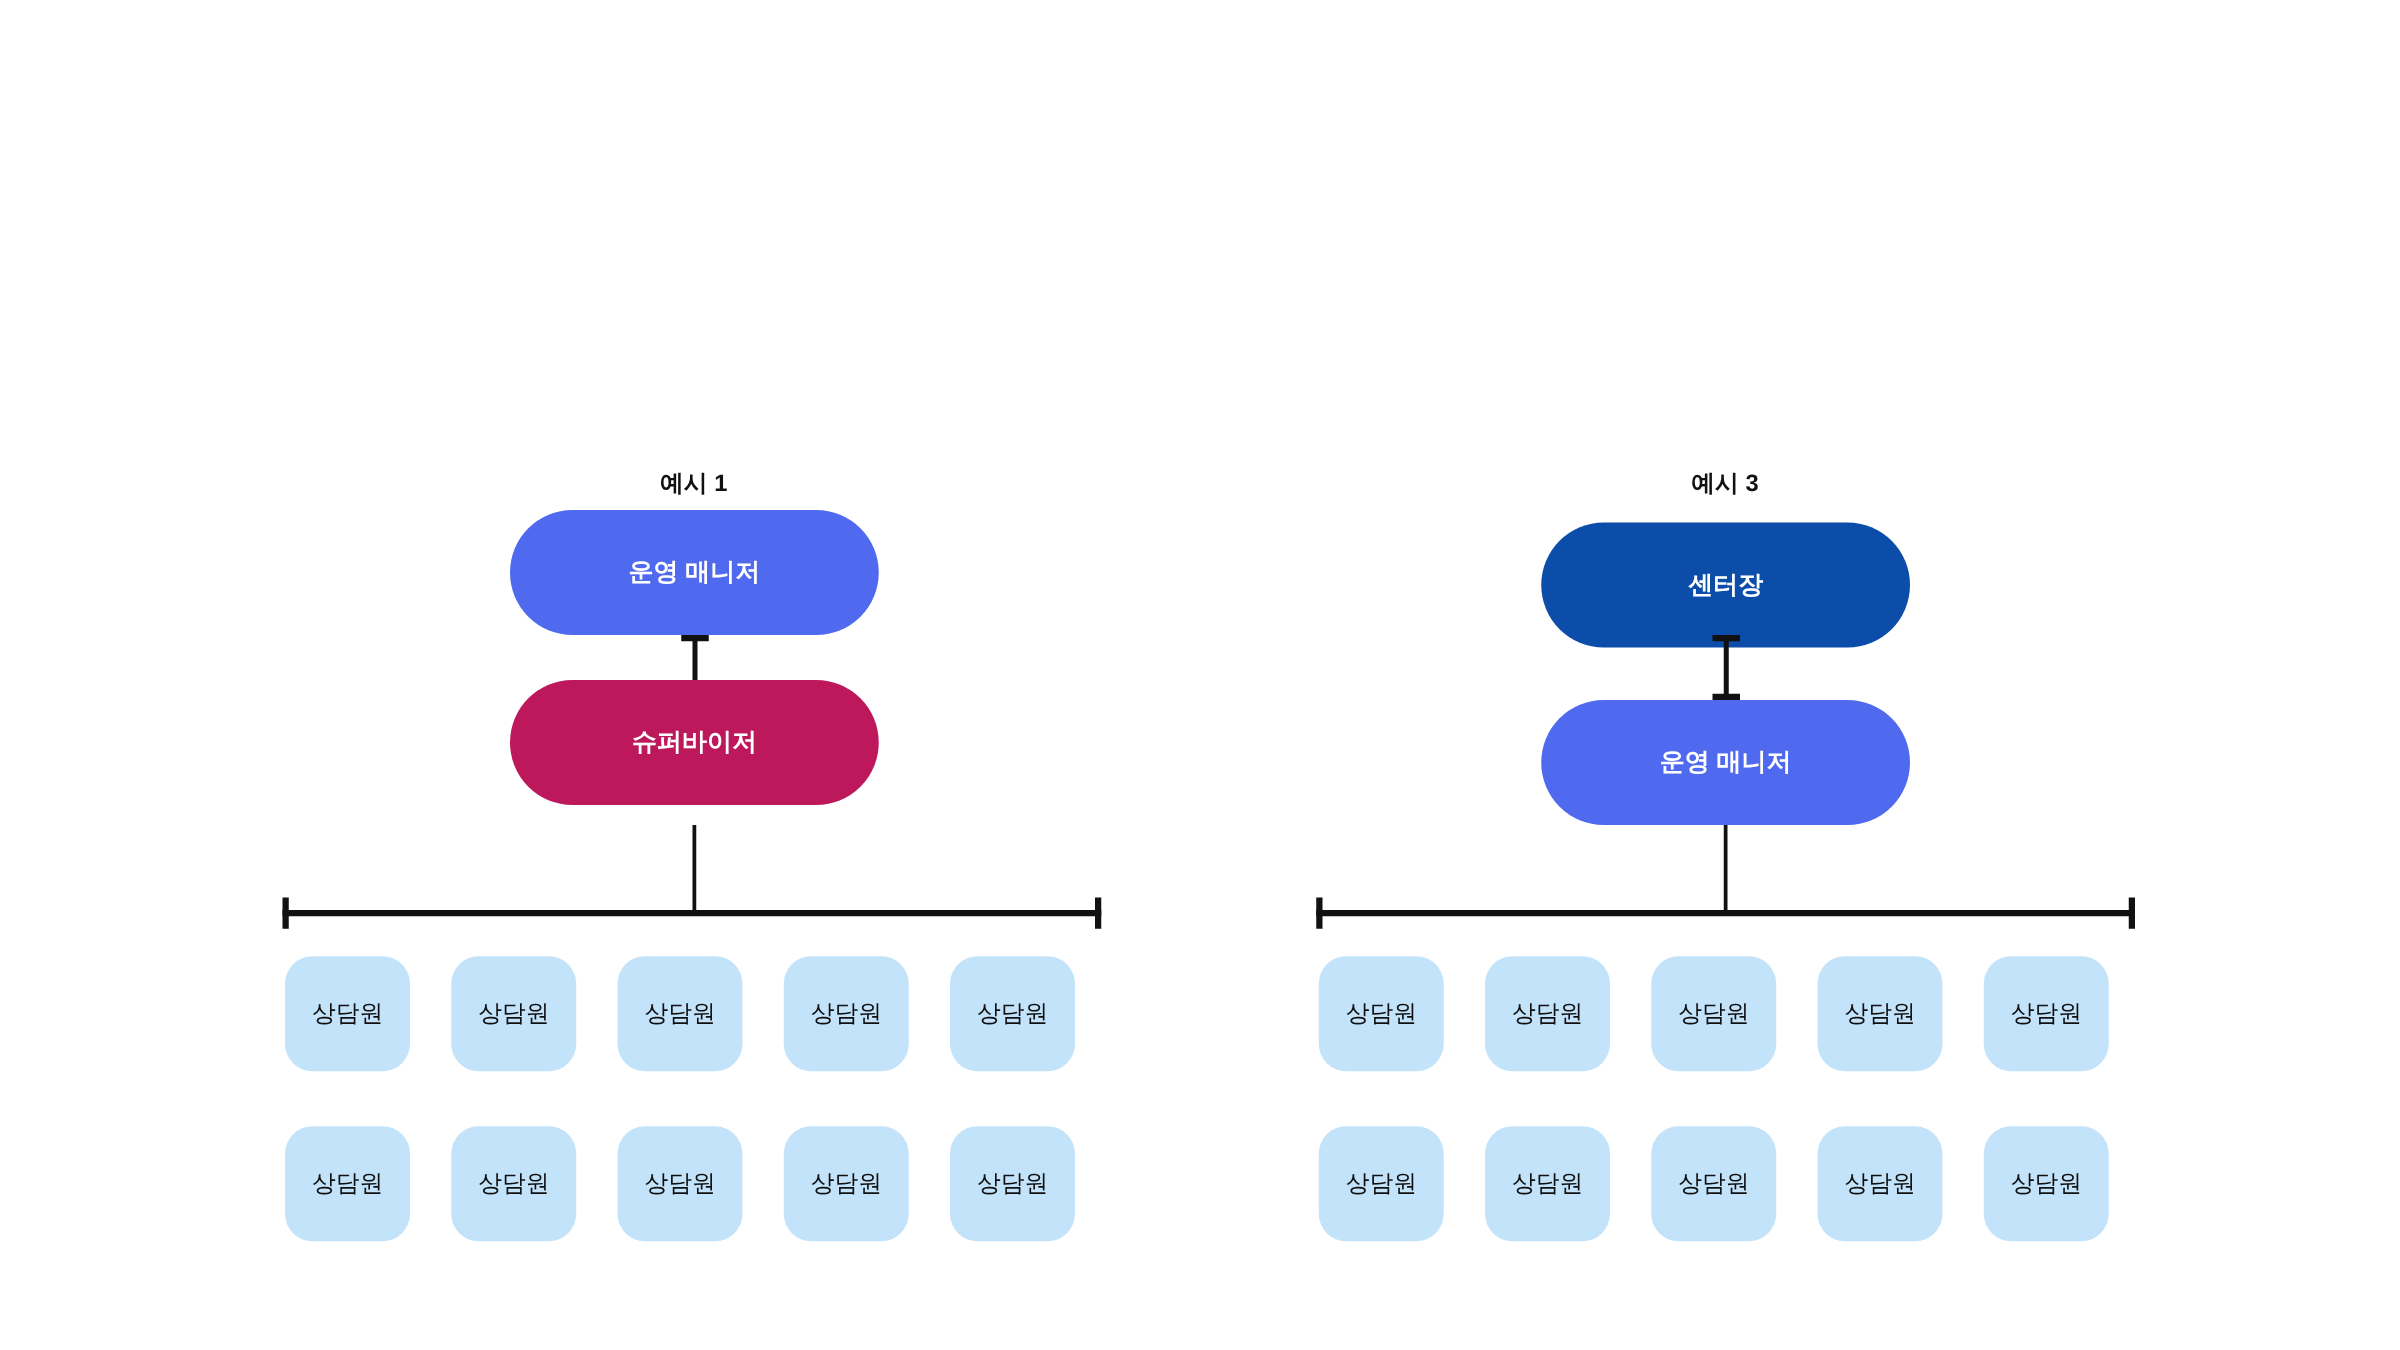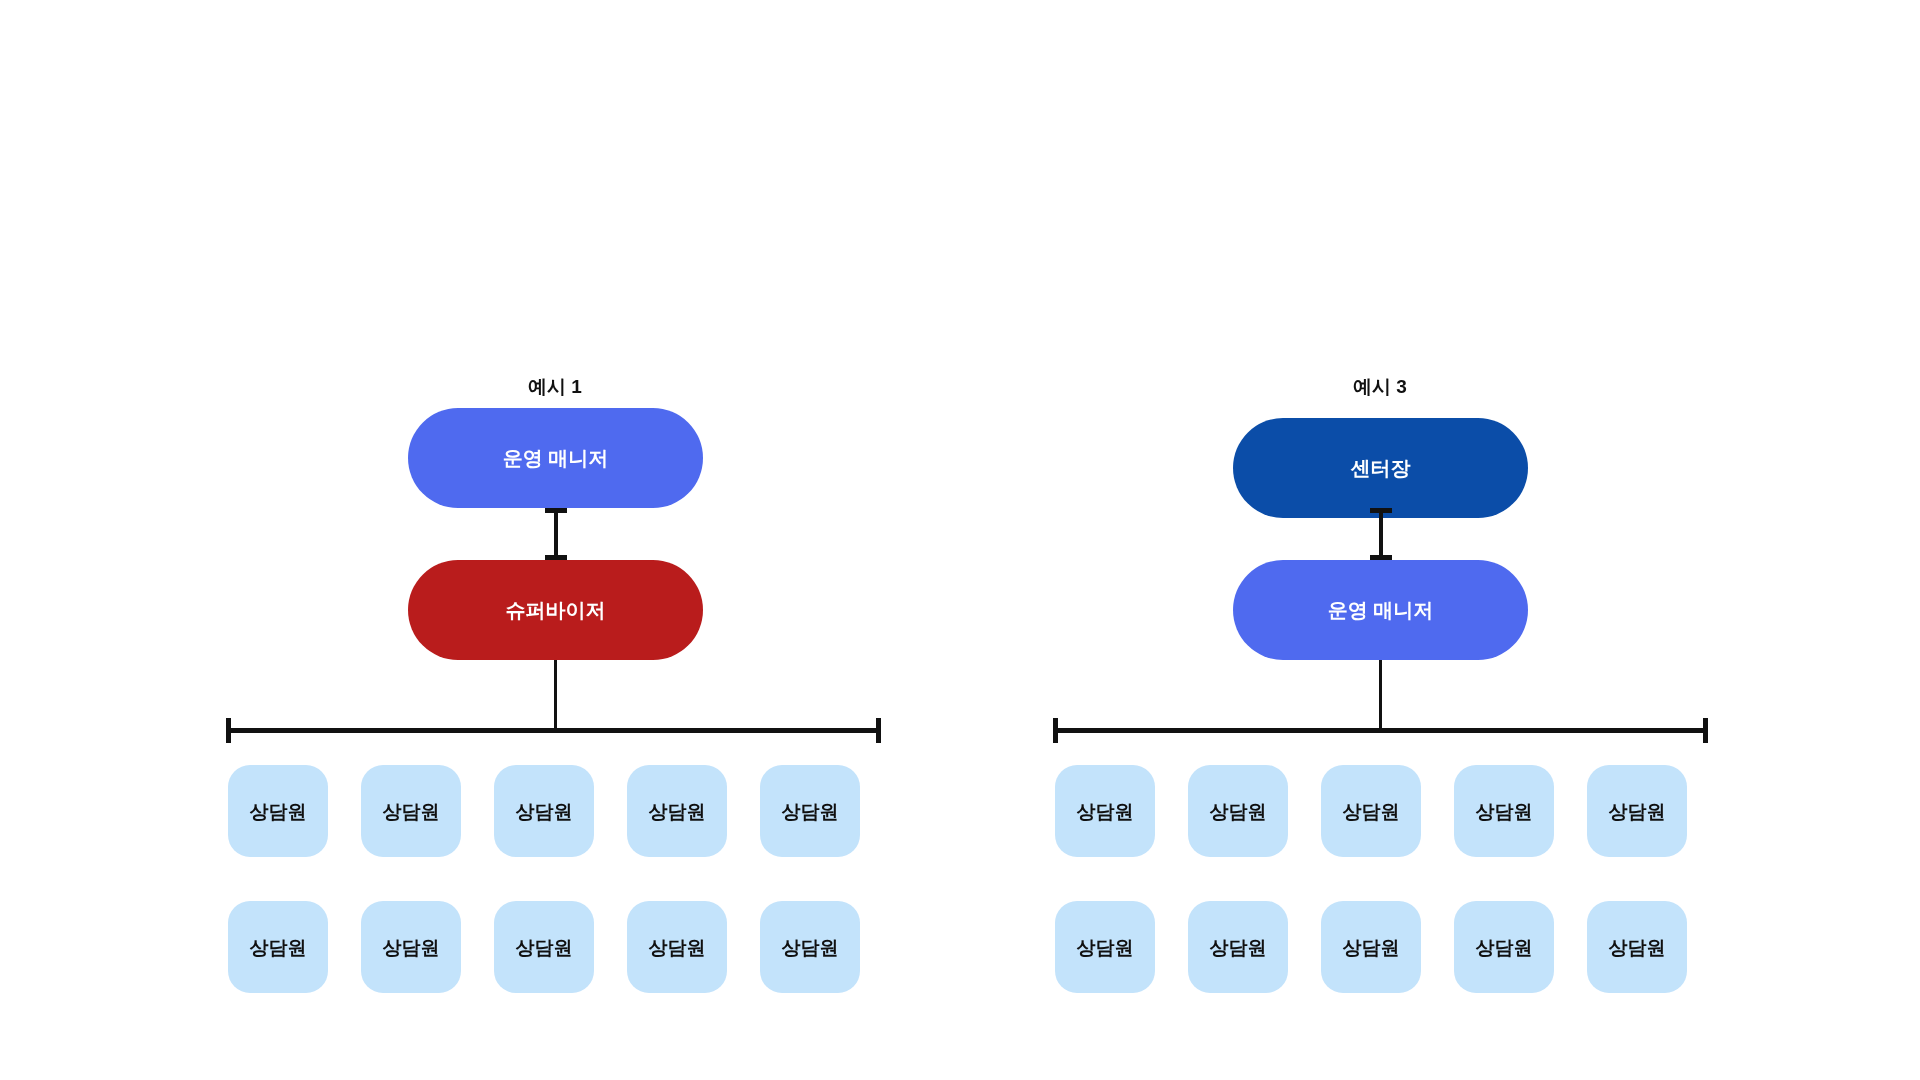--- a/index.html
+++ b/index.html
@@ -87,21 +87,21 @@
   
   .agent-box{
     position:absolute;
     width:100px;height:92px;
     background:#c3e3fb;
     border-radius:22px;
     display:flex;align-items:center;justify-content:center;
   }
   .agent-label{
     font-size:19px;
-    font-weight:700;
+    font-weight:400;
     color:#101010;
     white-space:nowrap;
     line-height:1;
   }
 </style>
 </head>
 <body>
 
 <div id="stage">
 
@@ -111,21 +111,21 @@
   <div class="role-node" style="left:408px;top:408px;background:#4f6aef;">
     <span class="role-label">운영 매니저</span>
   </div>
 
   <div class="ibeam" style="left:545px;top:508px;width:22px;height:52px;">
     <div class="stem"></div>
     <div class="cap top"></div>
     <div class="cap bot"></div>
   </div>
 
-  <div class="role-node" style="left:408px;top:560px;background:#b91c1c;">
+  <div class="role-node" style="left:408px;top:544px;background:#be185d;">
     <span class="role-label">슈퍼바이저</span>
   </div>
 
   <div class="drop-line" style="left:554px;top:660px;height:70px;"></div>
 
   <div class="hbar" style="left:226px;top:728px;width:655px;">
     <div class="endcap l"></div>
     <div class="endcap r"></div>
   </div>
 

